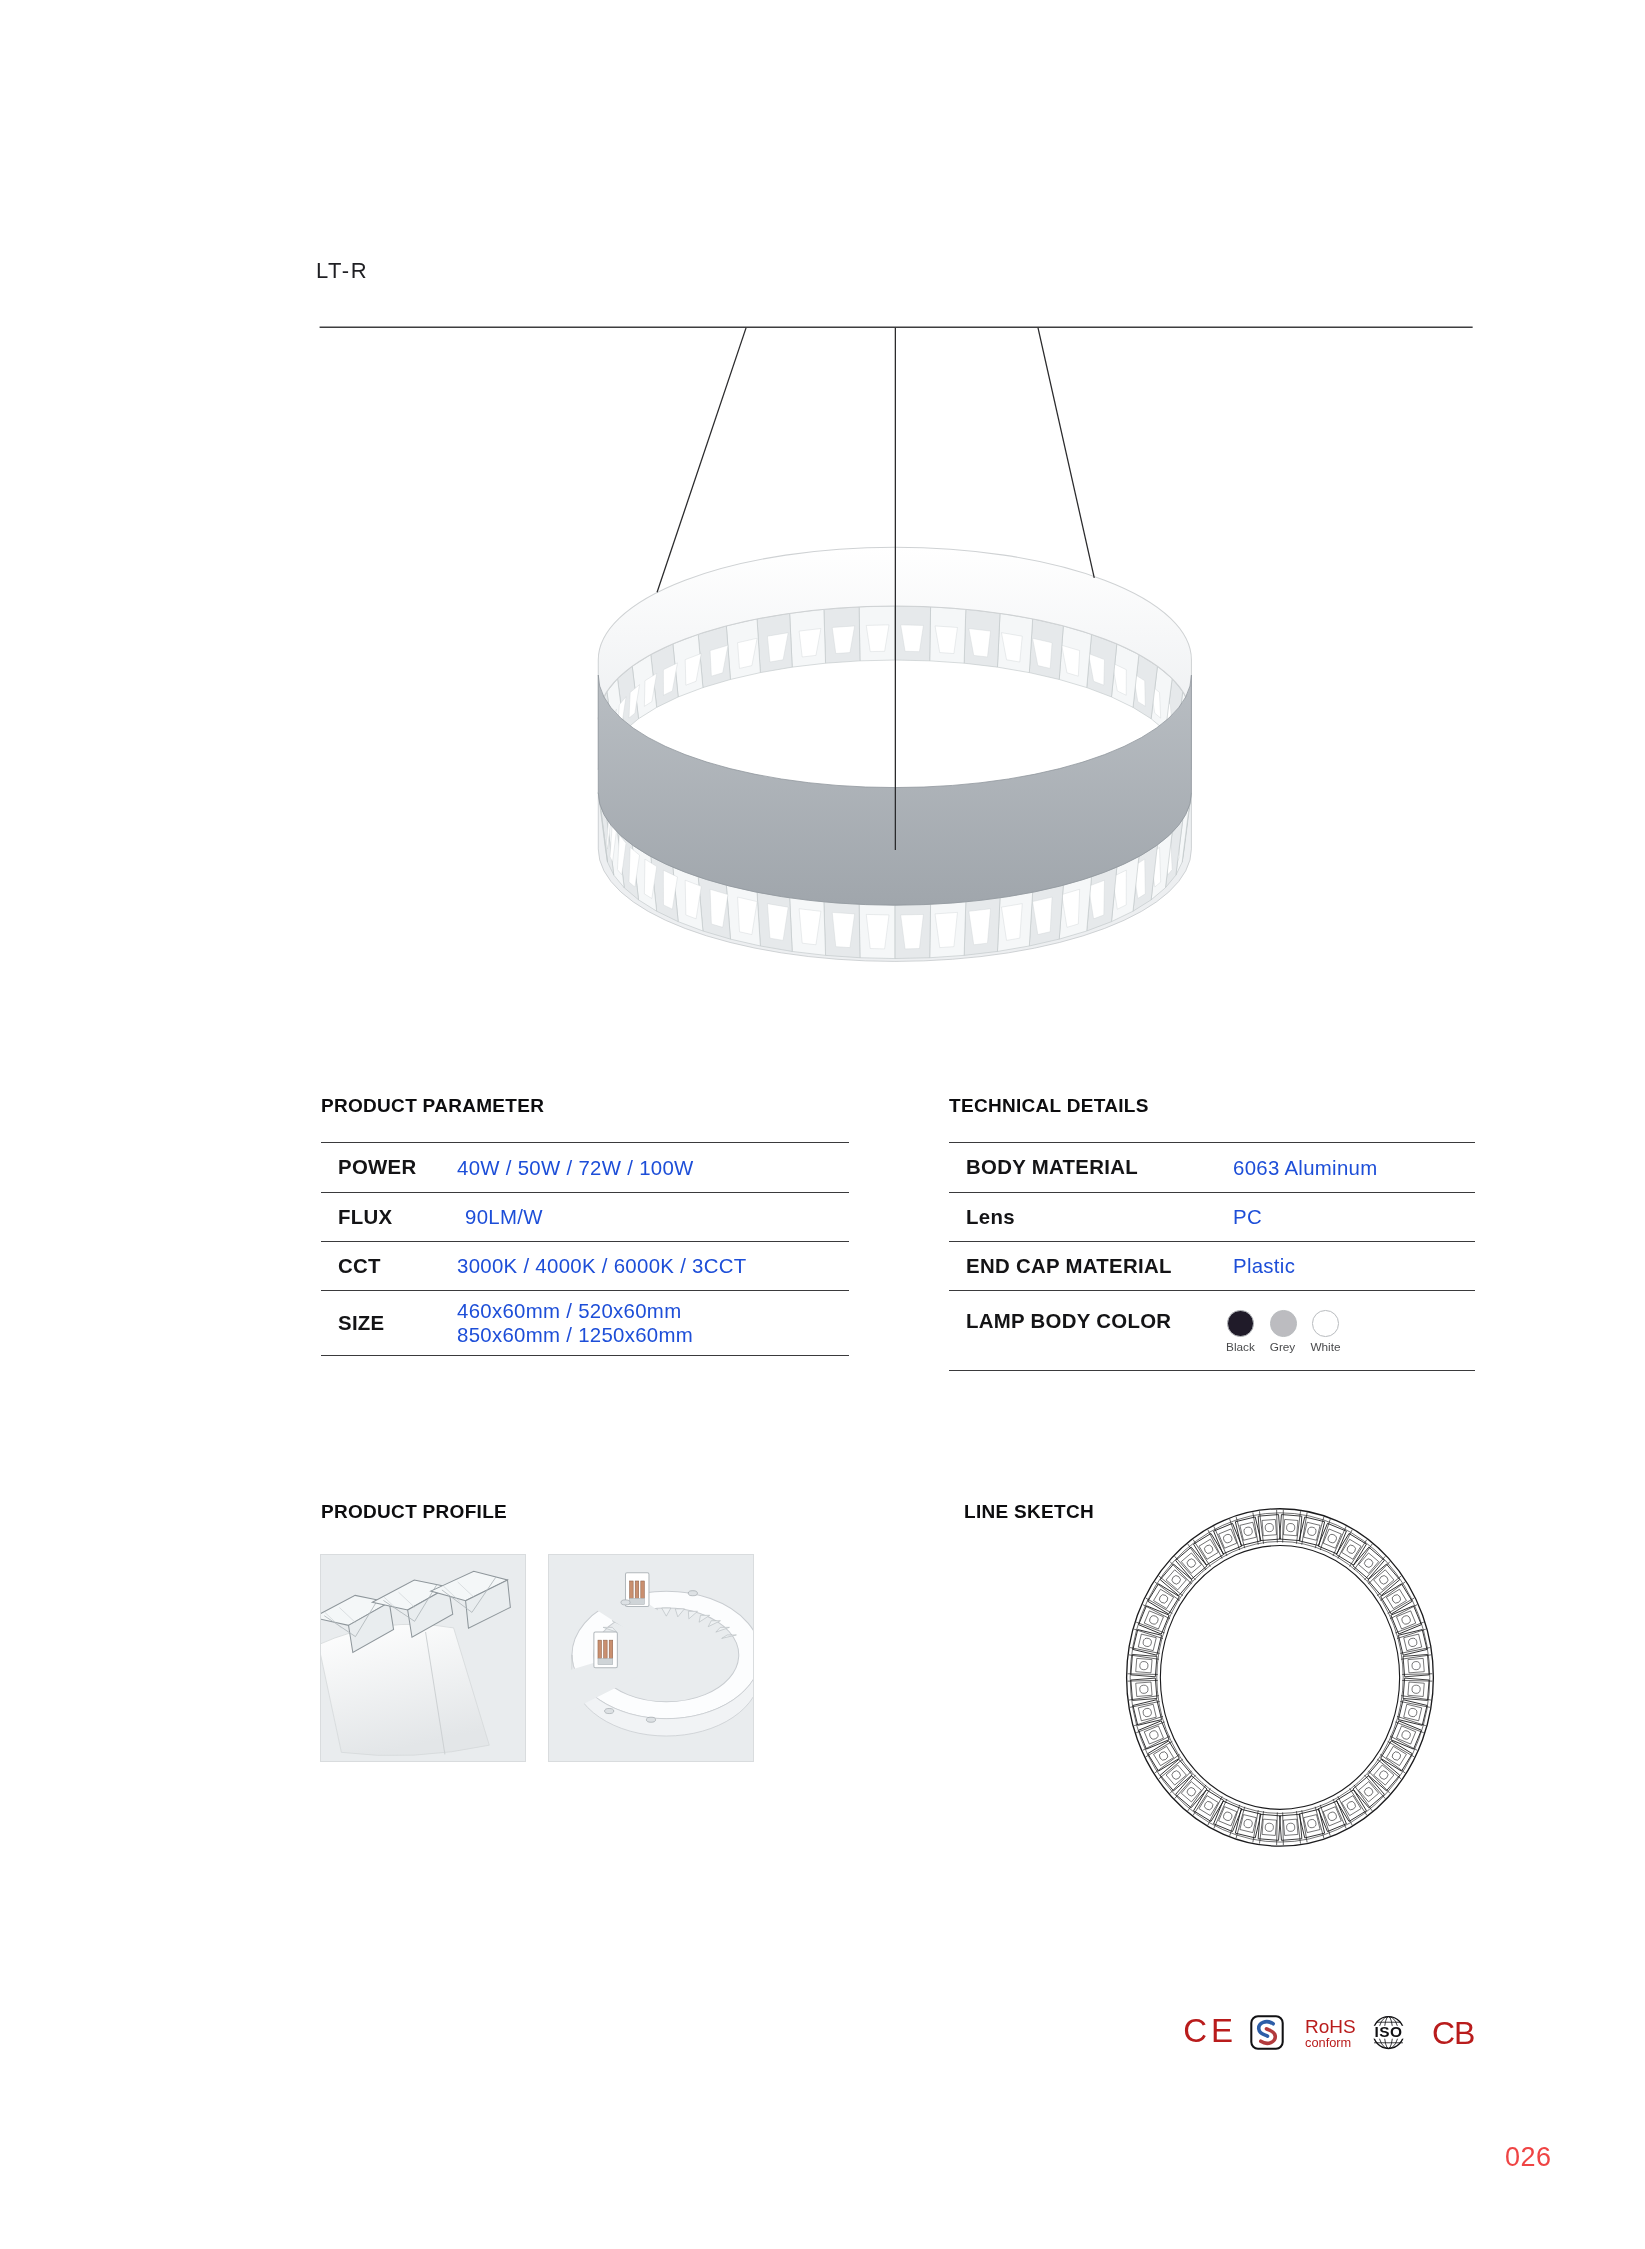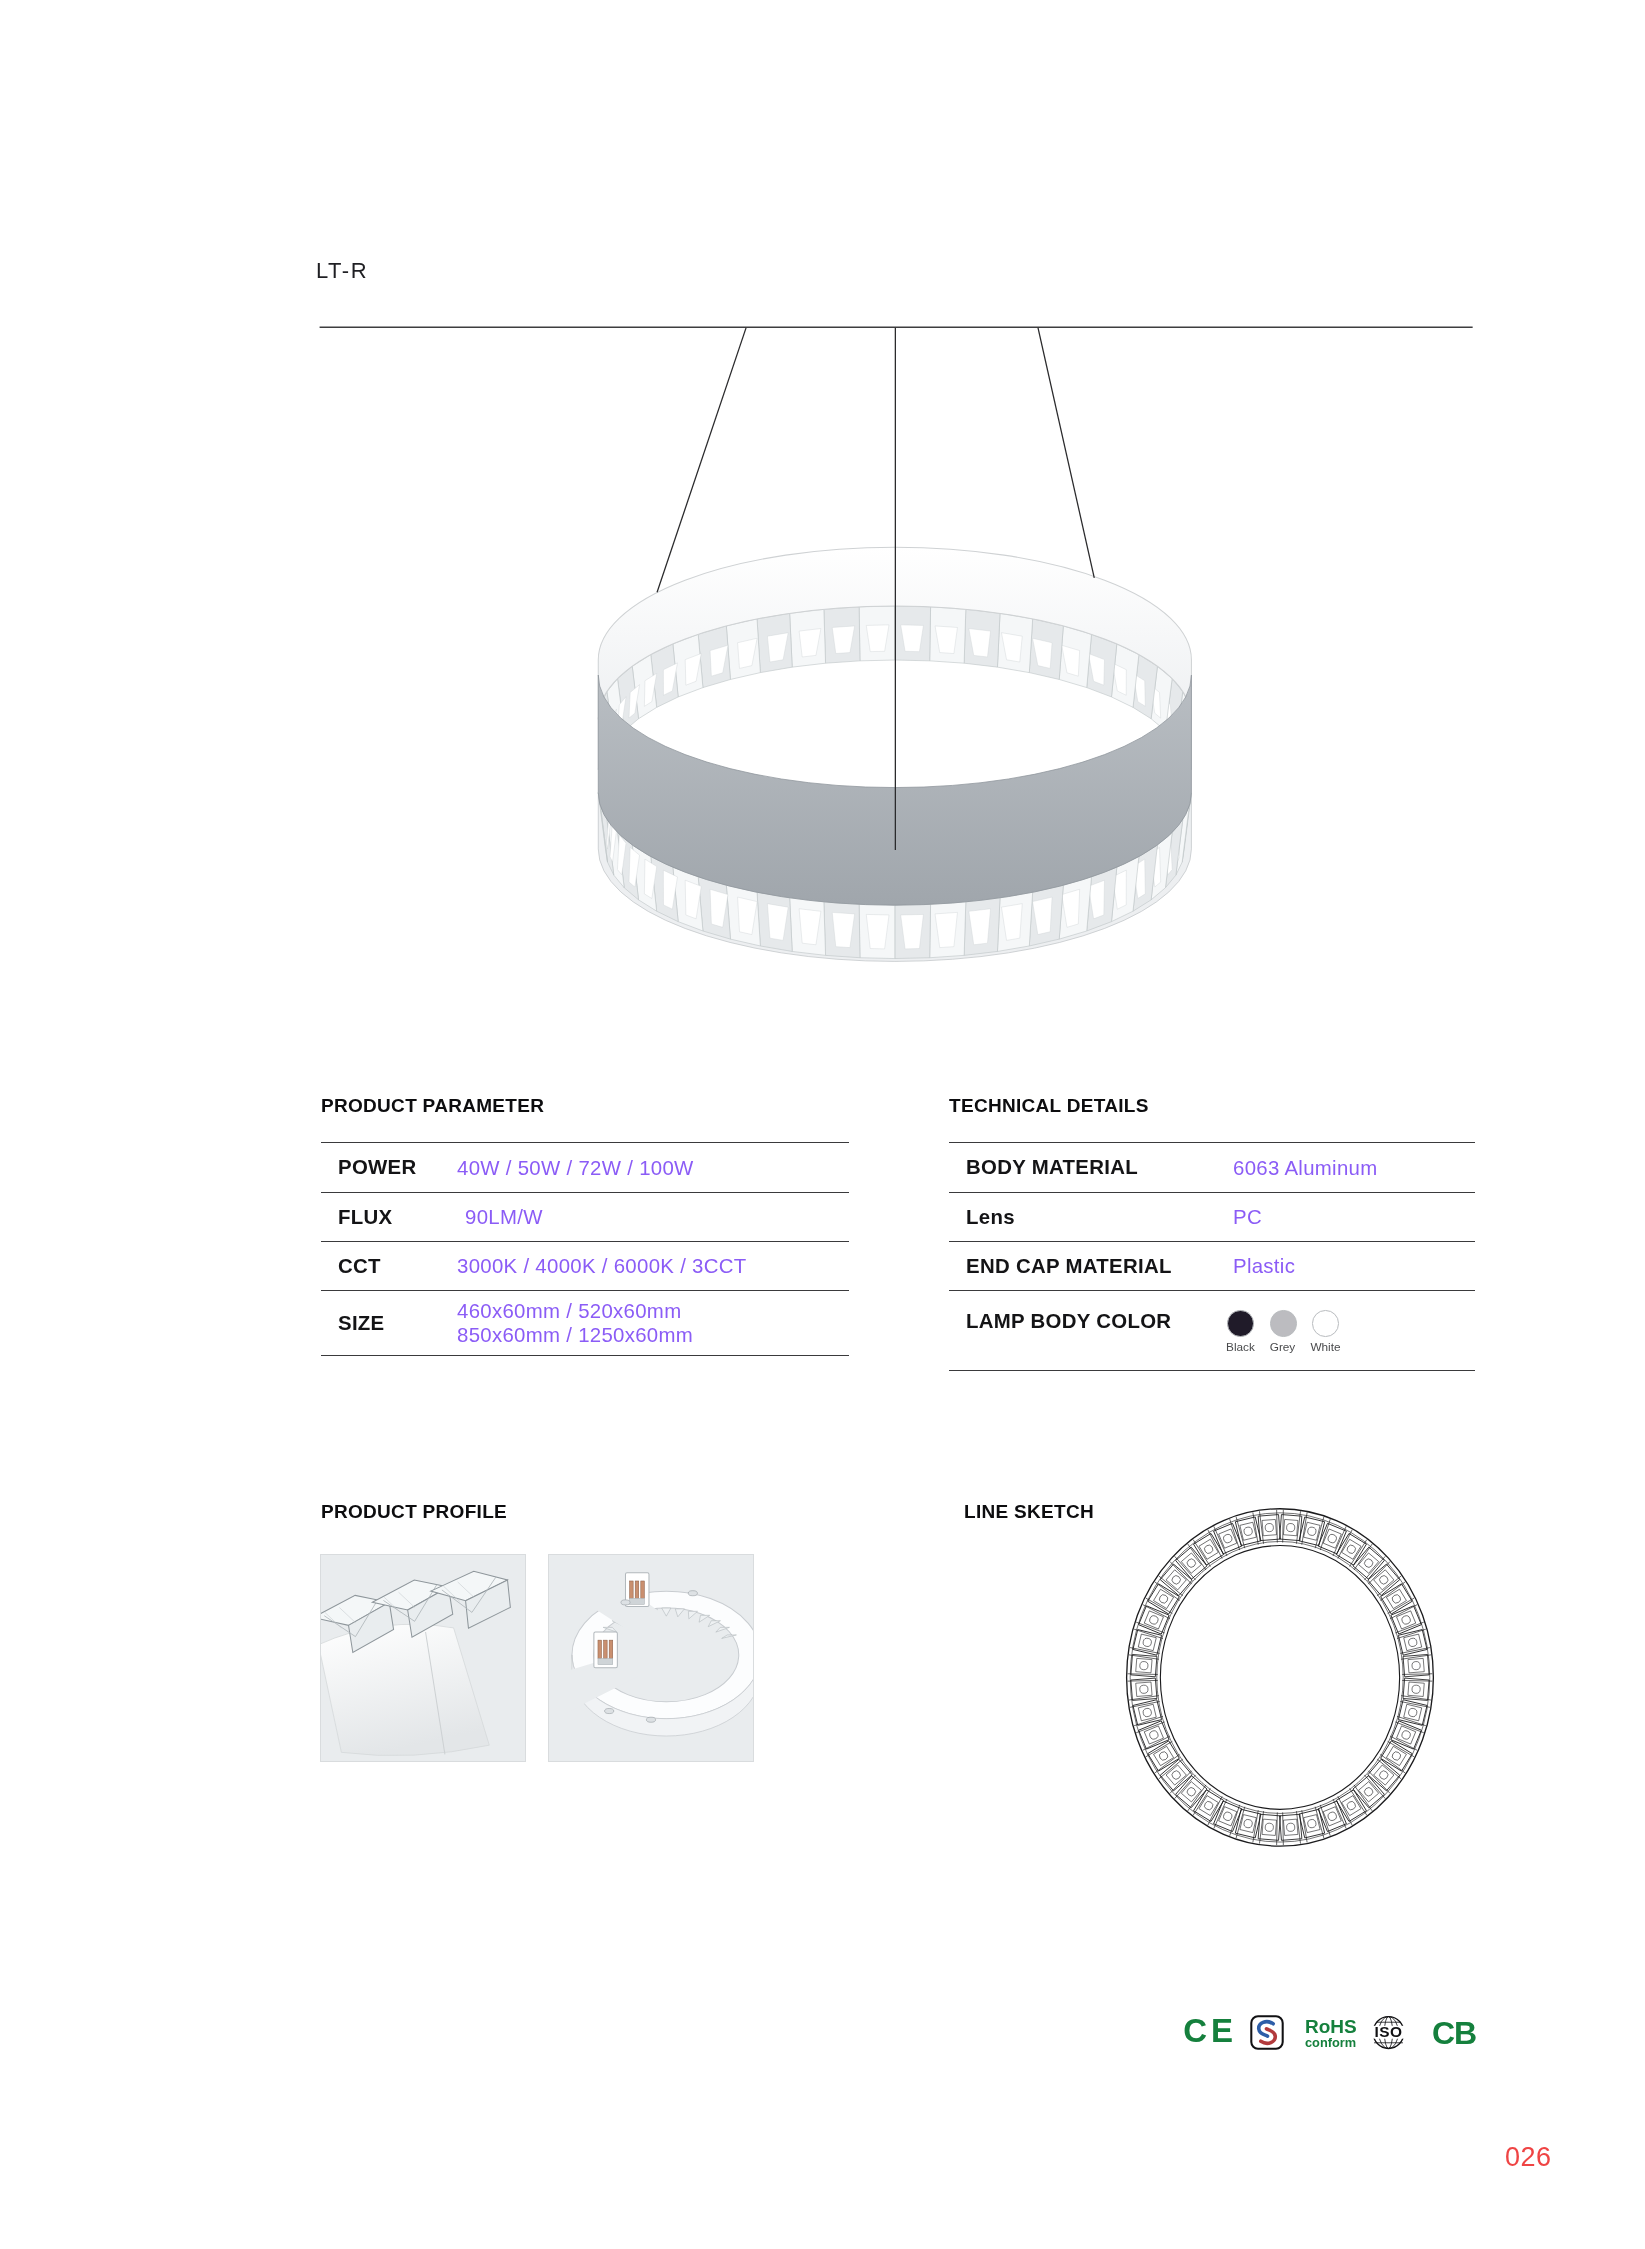--- a/index.html
+++ b/index.html
@@ -3,25 +3,25 @@
 <meta charset="utf-8">
 <style>
   html,body{margin:0;padding:0;background:#ffffff;}
   body{width:1646px;height:2250px;position:relative;font-family:"Liberation Sans",sans-serif;overflow:hidden;}
   .abs{position:absolute;}
   .page-title{font-size:22px;color:#1f1f23;letter-spacing:1.5px;font-weight:400;}
   .sec-title{font-size:19px;font-weight:700;color:#0d0d0f;letter-spacing:0.3px;white-space:nowrap;}
   .spec-table{position:absolute;border-bottom:1.5px solid #3a3a3c;}
   .spec-row{position:relative;display:flex;align-items:center;border-top:1.5px solid #3a3a3c;box-sizing:border-box;}
   .spec-label{position:absolute;left:17px;font-size:20.4px;font-weight:700;color:#141416;letter-spacing:0.3px;white-space:nowrap;}
-  .spec-value{position:absolute;font-size:20.4px;font-weight:400;color:#8b5cf6;letter-spacing:0.3px;white-space:nowrap;line-height:24px;}
+  .spec-value{position:absolute;font-size:20.4px;font-weight:400;color:#1d4ed8;letter-spacing:0.3px;white-space:nowrap;line-height:24px;}
   .swatch{position:absolute;width:26.6px;height:26.6px;border-radius:50%;box-sizing:border-box;border:1px solid #b9bcbf;}
   .swatch-label{position:absolute;width:43px;text-align:center;font-size:11.8px;color:#4a4b4d;}
   .profile-box{position:absolute;width:206px;height:208px;background:#e9ecee;border:0.5px solid #d9dcde;box-sizing:border-box;}
-  .cert-text{color:#15803d;font-weight:700;}
+  .cert-text{color:#b91c1c;font-weight:400;}
   .page-number{font-size:27px;color:#ef4444;letter-spacing:0.5px;}
   svg{display:block;}
 </style>
 </head>
 <body>
 
 <div class="abs page-title" style="left:316px;top:258px;">LT-R</div>
 
 <svg id="lamp-svg" class="abs" style="left:0;top:0;" width="1646" height="1074" viewBox="0 0 3219 2100">
   <defs>

